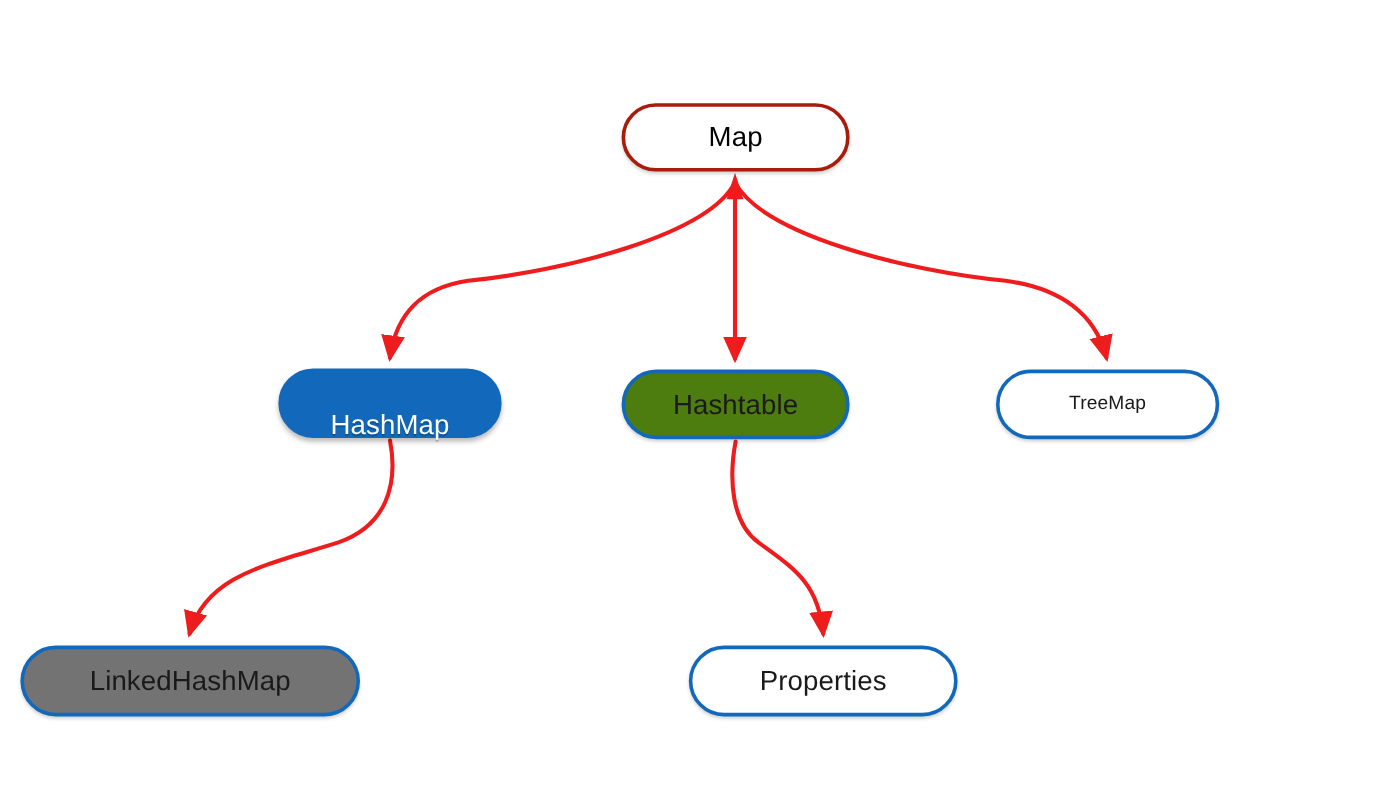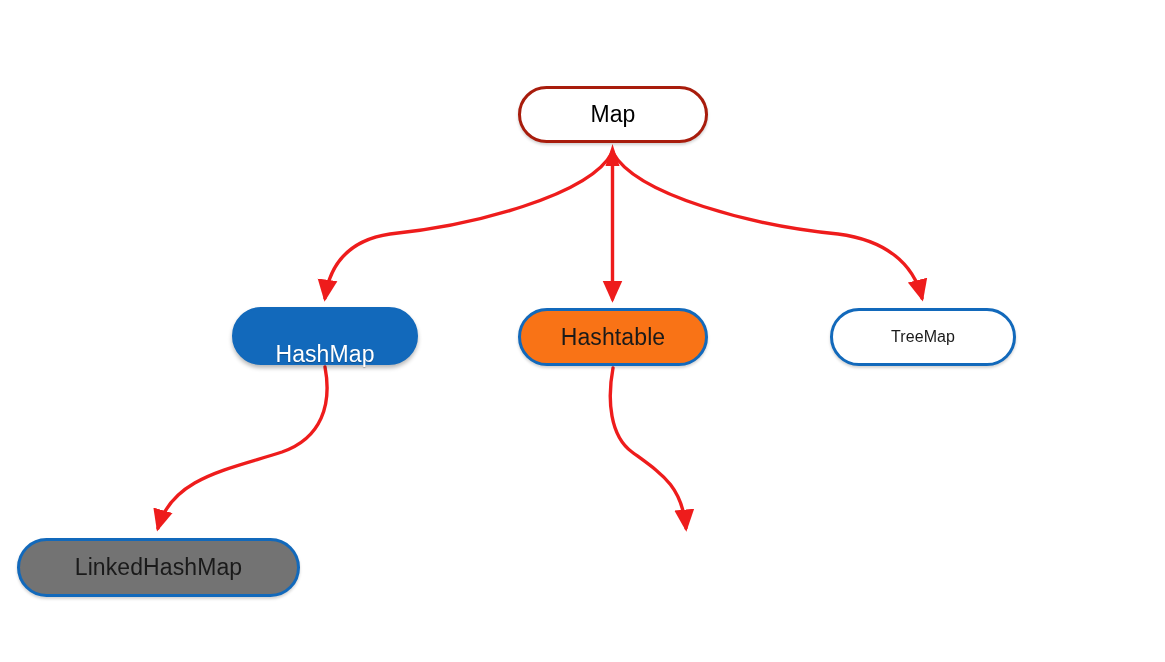--- a/index.html
+++ b/index.html
@@ -81,26 +81,29 @@
   </svg>
 
   <div class="node outline" id="node-map" style="left: 518px; top: 86px; width: 190px; height: 57px; border-radius: 28.5px; font-size: 23px; background: rgb(255, 255, 255); border-color: rgb(168, 28, 12); border-width: 3px; color: #000000;">
     <span class="node-label">Map</span>
   </div>
 
   <div class="node filled" id="node-hashmap" style="left: 232px; top: 307px; width: 186px; height: 58px; border-radius: 29px; font-size: 23px; background: rgb(18, 105, 187); border-color: rgb(18, 105, 187); border-width: 2px; color: rgb(255, 255, 255);">
     <span class="node-label">HashMap</span>
   </div>
 
-  <div class="node outline" id="node-hashtable" style="left: 518px; top: 308px; width: 190px; height: 58px; border-radius: 29px; font-size: 23px; background: #f97316; border-color: rgb(18, 105, 187); border-width: 3px; color: rgb(26, 26, 26);">
+  <div class="node outline" id="node-hashtable" style="left: 518px; top: 308px; width: 190px; height: 58px; border-radius: 29px; font-size: 23px; background: #4d7c0f; border-color: rgb(18, 105, 187); border-width: 3px; color: rgb(26, 26, 26);">
     <span class="node-label">Hashtable</span>
   </div>
 
   <div class="node outline" id="node-treemap" style="left: 830px; top: 308px; width: 186px; height: 58px; border-radius: 29px; font-size: 16px; background: rgb(255, 255, 255); border-color: rgb(18, 105, 187); border-width: 3px; color: rgb(26, 26, 26);">
     <span class="node-label">TreeMap</span>
   </div>
 
   <div class="node outline" id="node-linkedhashmap" style="left: 17px; top: 538px; width: 283px; height: 59px; border-radius: 29.5px; font-size: 23px; background: #737373; border-color: rgb(18, 105, 187); border-width: 3px; color: rgb(26, 26, 26);">
     <span class="node-label">LinkedHashMap</span>
   </div>
 
+  <div class="node outline" id="node-properties" style="left: 574px; top: 538px; width: 224px; height: 59px; border-radius: 29.5px; font-size: 23px; background: rgb(255, 255, 255); border-color: rgb(18, 105, 187); border-width: 3px; color: rgb(26, 26, 26);">
+    <span class="node-label">Properties</span>
+  </div>
 
 </div>
 
 </body></html>

